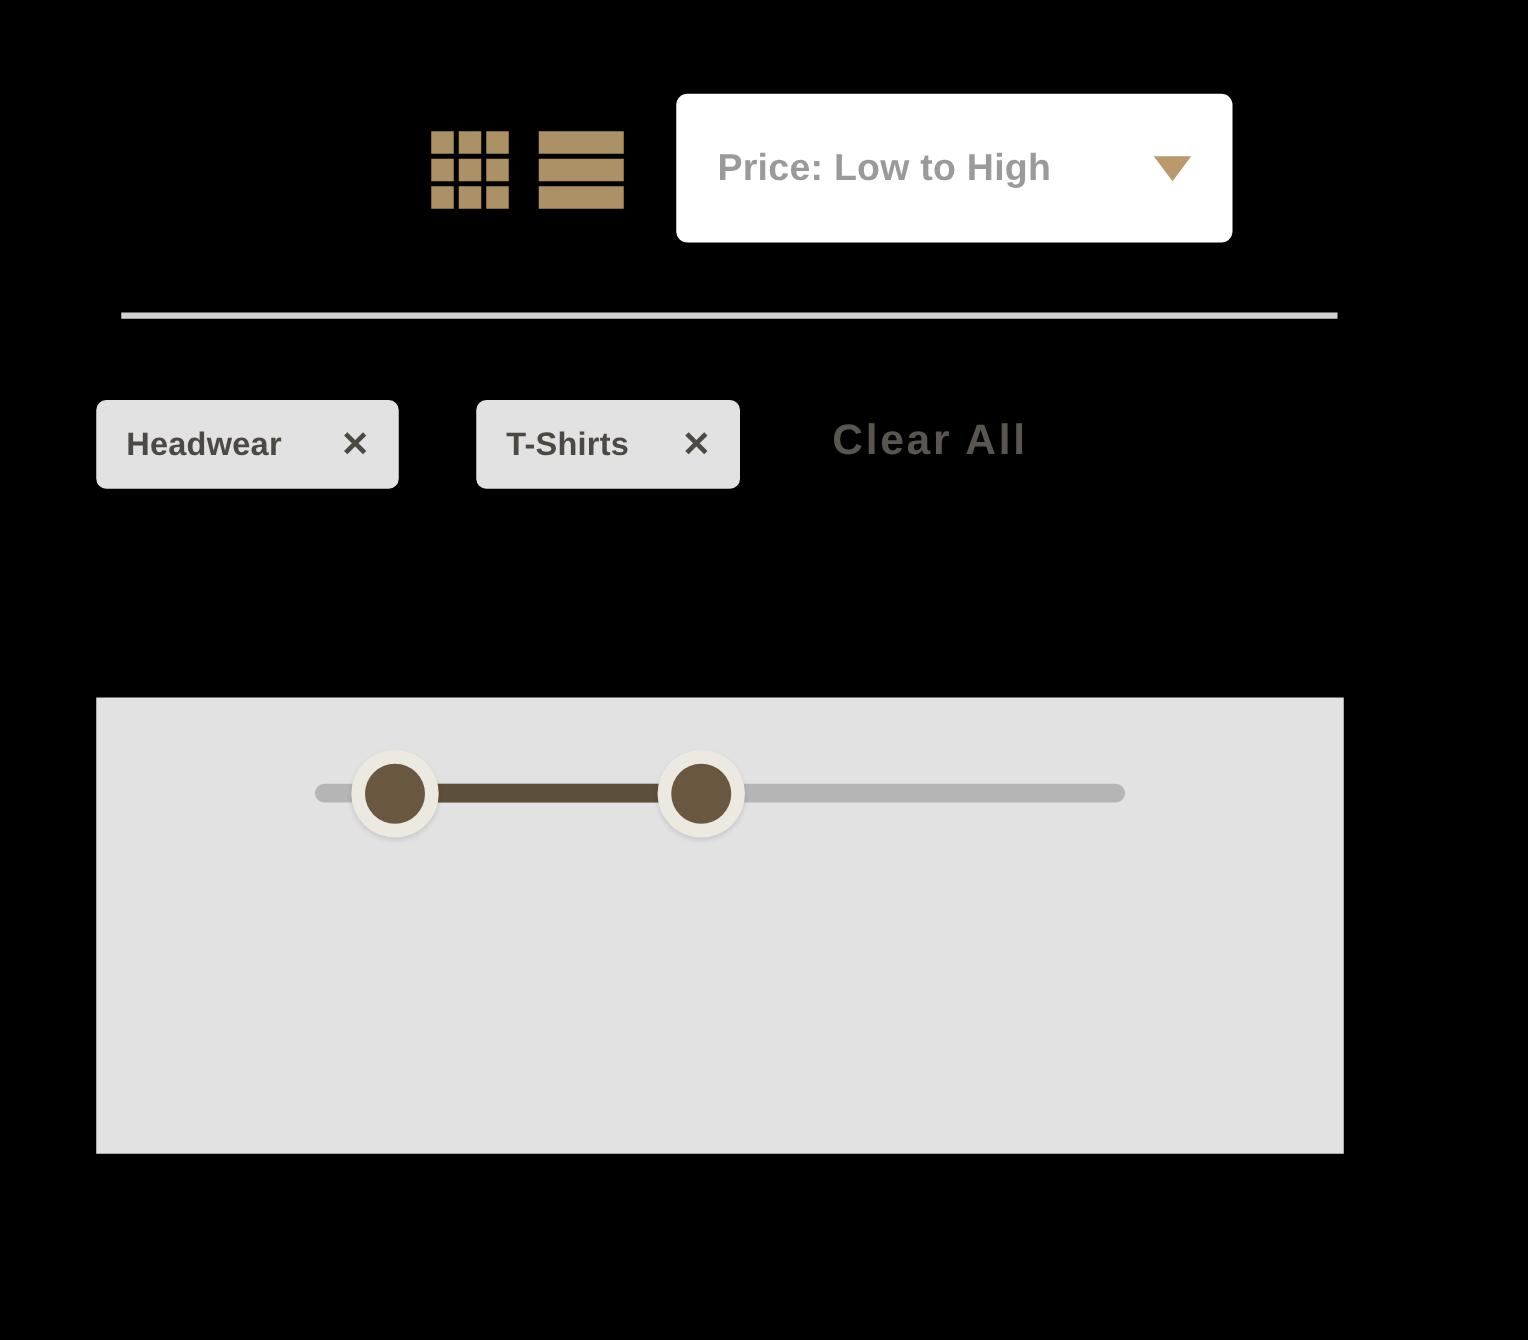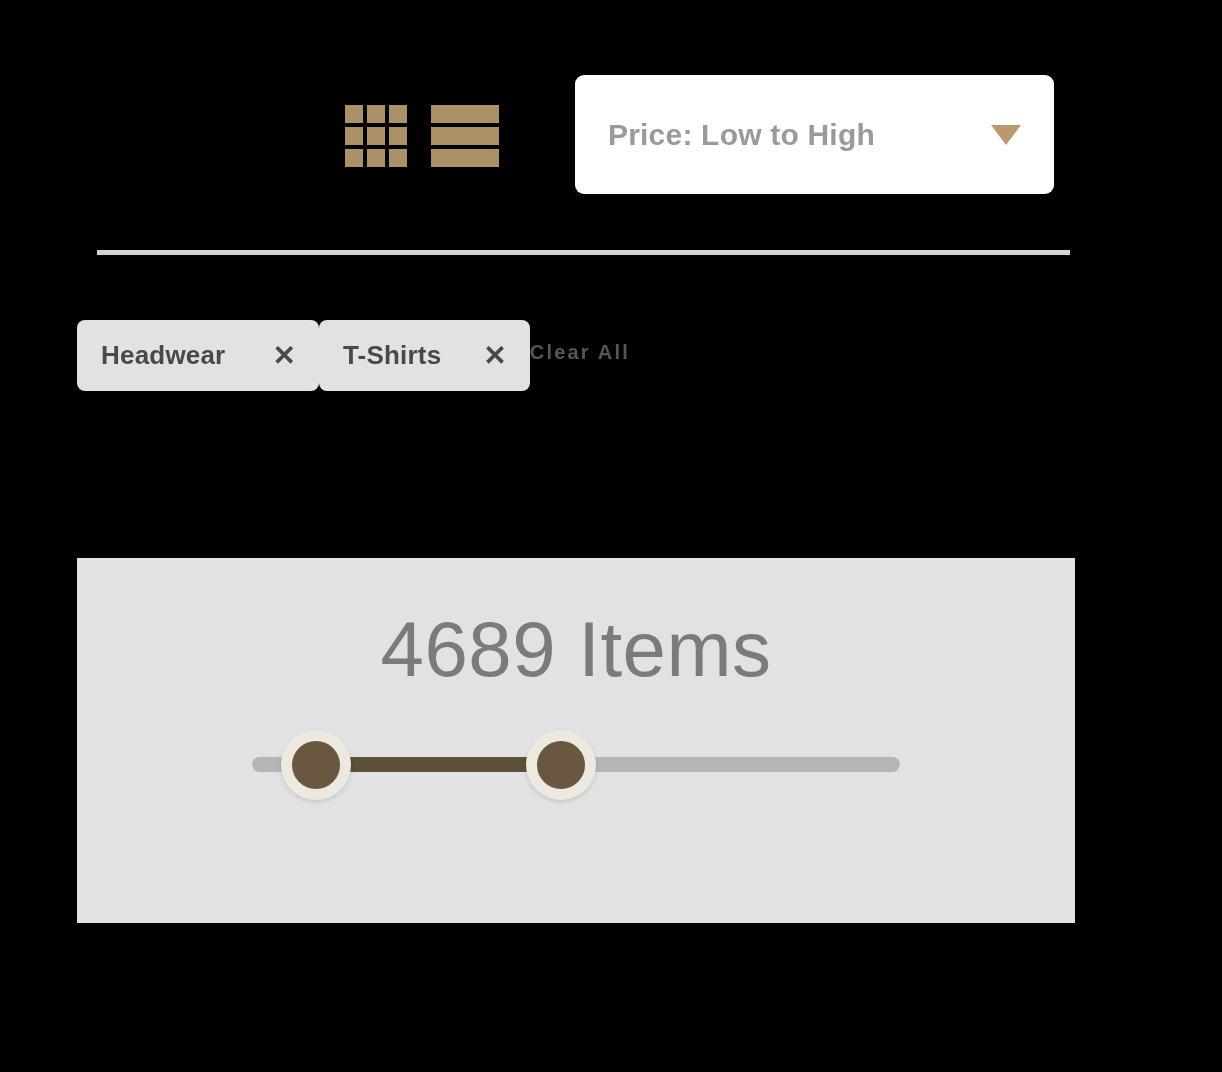--- a/index.html
+++ b/index.html
@@ -58,23 +58,23 @@
   }
   .list-icon i {
     display: block;
     height: 18px;
     width: 68px;
     background: #ac9066;
   }
 
   .sort-dropdown {
     position: absolute;
-    left: 575px;
+    left: 541px;
     top: 75px;
-    width: 479px;
+    width: 445px;
     height: 119px;
     background: #ffffff;
     border-radius: 9px;
     display: flex;
     align-items: center;
     padding: 0 33px;
     box-sizing: border-box;
     cursor: pointer;
     justify-content: space-between;
   }
@@ -114,44 +114,45 @@
   }
   .chip {
     height: 71px;
     background: #e2e2e2;
     border-radius: 8px;
     display: flex;
     align-items: center;
     box-sizing: border-box;
     padding: 0 23px 0 24px;
     cursor: pointer;
+    margin-right: 62px;
   }
   .chip .chip-label {
     font-size: 26px;
     font-weight: bold;
     color: #4c4843;
     letter-spacing: 0.2px;
   }
   .chip .chip-close {
     font-size: 28px;
     font-weight: bold;
     color: #4c4843;
     line-height: 1;
     margin-left: 47px;
     cursor: pointer;
   }
   .chip-2 .chip-close { margin-left: 42px; }
 
   .clear-all {
-    font-size: 20px;
+    font-size: 34px;
     font-weight: bold;
     color: #595650;
     letter-spacing: 2.2px;
     cursor: pointer;
-    margin-left: 0px;
+    margin-left: 12px;
     position: relative;
     top: -3px;
   }
 
   
   .panel {
     position: absolute;
     left: 77px;
     top: 558px;
     width: 998px;
@@ -270,21 +271,20 @@
     <span class="chip-label">T-Shirts</span>
     <span class="chip-close">✕</span>
   </div>
 
   <div class="clear-all">Clear All</div>
 
 </div>
 
 <div class="panel">
 
-  <div class="item-count">4689 Items</div>
 
 
   <div class="slider">
     <div class="slider-track"></div>
     <div class="slider-fill"></div>
     <div class="slider-thumb thumb-min"></div>
     <div class="slider-thumb thumb-max"></div>
   </div>
 
 </div>

